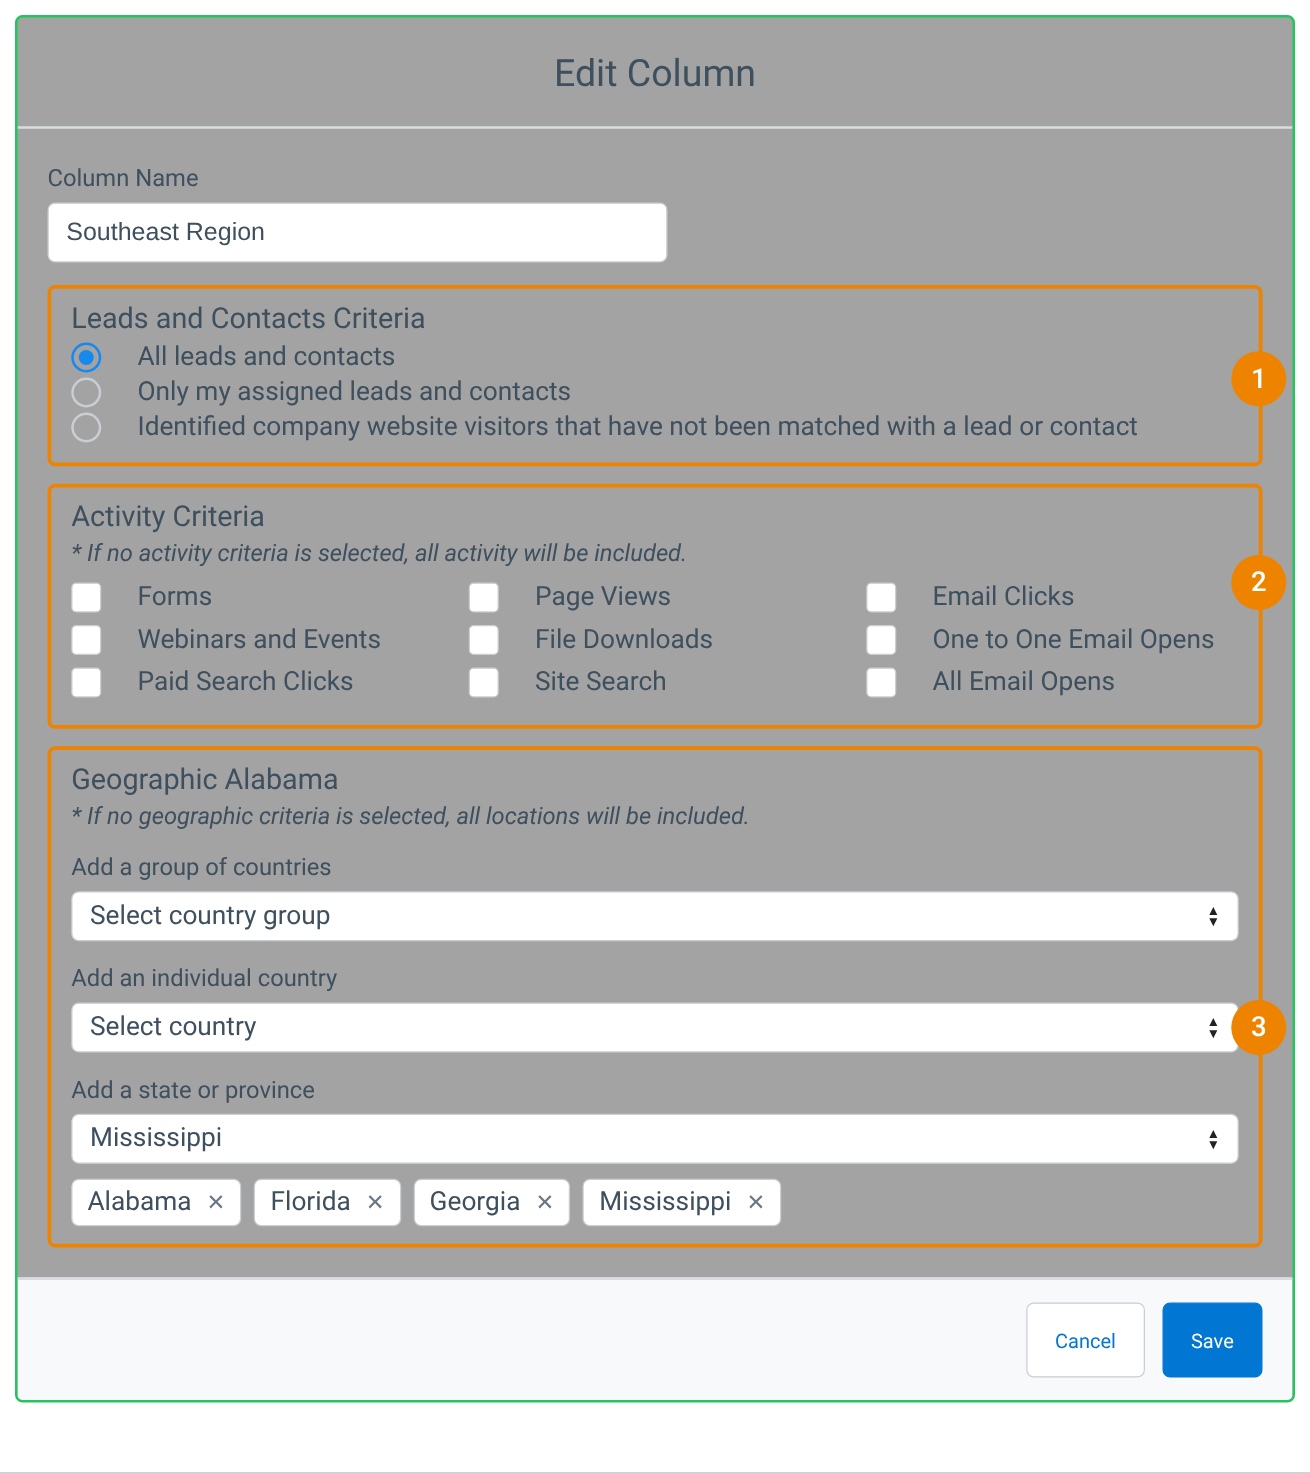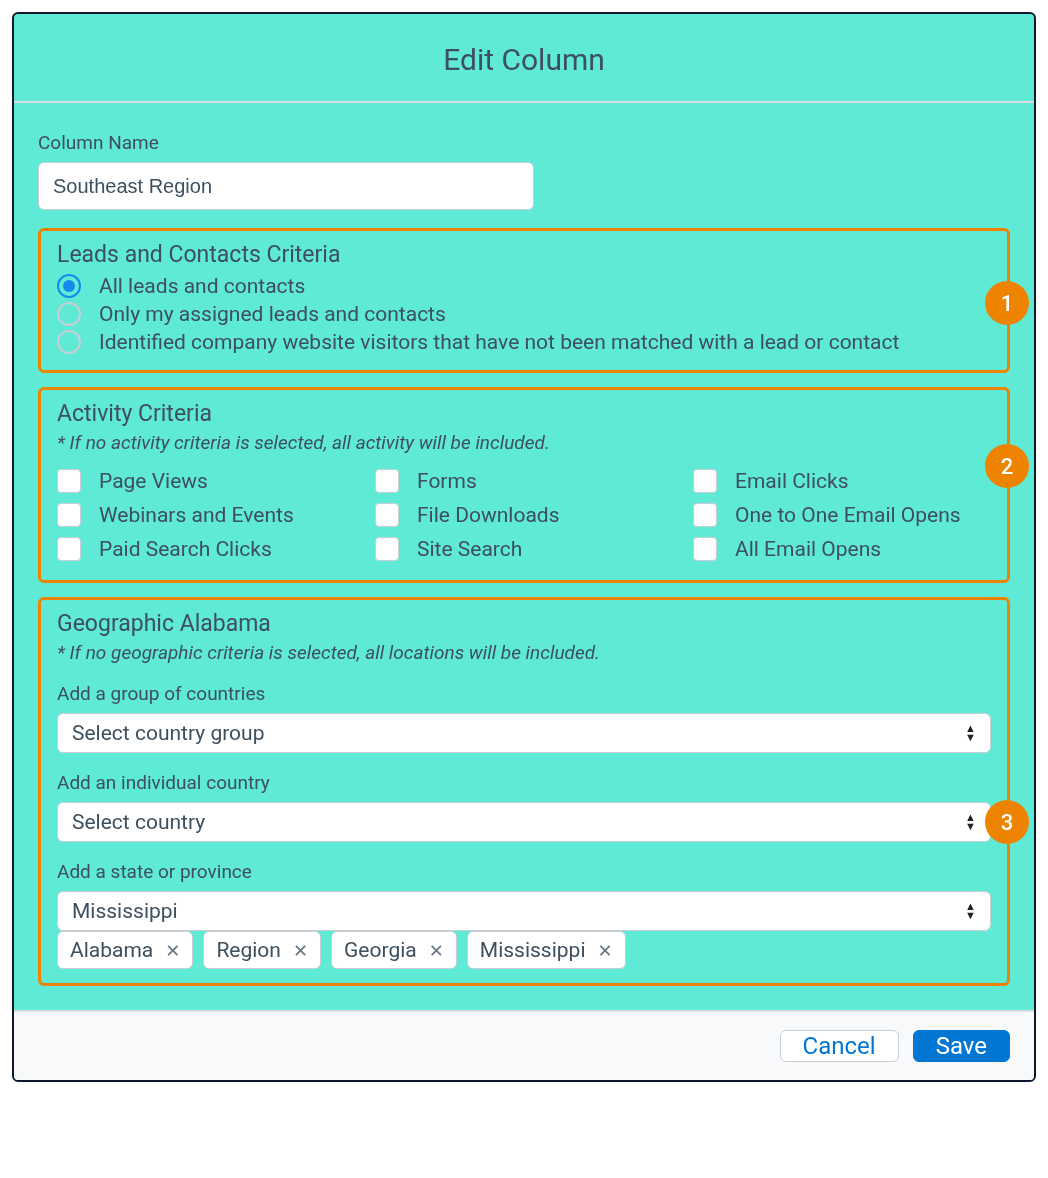--- a/index.html
+++ b/index.html
@@ -5,23 +5,23 @@
   * { box-sizing: border-box; }
   body {
     margin: 0;
     padding: 12px;
     font-family: -apple-system, BlinkMacSystemFont, "Segoe UI", Roboto, Helvetica, Arial, sans-serif;
     background: #fff;
     color: #3e4f5e;
     width: 1048px;
   }
   .dialog {
-    border: 2px solid #0f172a;
-    border-radius: 6px;
-    background: #5eead4;
+    border: 2px solid #22c55e;
+    border-radius: 6px;
+    background: #a3a3a3;
     overflow: hidden;
   }
   .dialog-header {
     text-align: center;
     padding: 28px 0 24px;
     border-bottom: 2px solid #d9dde2;
     font-size: 30px;
     font-weight: 400;
     color: #3e4f5e;
   }
@@ -59,22 +59,22 @@
     margin-bottom: 4px;
   }
   .section-note {
     font-size: 19px;
     color: #3e4f5e;
     font-style: italic;
     margin-bottom: 10px;
   }
   .radio-row, .check-row {
     display: flex;
-    align-items: center;
-    gap: 18px;
+    align-items: flex-start;
+    gap: 29px;
     padding: 2px 0;
   }
   .radio {
     width: 24px; height: 24px;
     border: 2px solid #c9ced5;
     border-radius: 50%;
     display: inline-flex;
     align-items: center;
     justify-content: center;
     flex: 0 0 auto;
@@ -127,20 +127,21 @@
     display: flex;
     flex-direction: column;
     line-height: 9px;
     font-size: 11px;
     color: #222;
   }
   .chips {
     display: flex;
     flex-wrap: wrap;
     gap: 10px;
+    margin-top: 12px;
   }
   .chip {
     display: inline-flex;
     align-items: center;
     gap: 12px;
     border: 1px solid #c9ced5;
     border-radius: 6px;
     padding: 6px 12px;
     font-size: 21px;
     color: #3e4f5e;
@@ -166,24 +167,24 @@
   }
   .dialog-footer {
     border-top: 2px solid #d9dde2;
     background: #f8f9fa;
     padding: 18px 24px;
     display: flex;
     justify-content: flex-end;
     gap: 14px;
   }
   .btn {
-    height: 32px;
+    height: 60px;
     padding: 0 22px;
     border-radius: 6px;
-    font-size: 24px;
+    font-size: 16px;
     cursor: pointer;
     display: inline-flex;
     align-items: center;
     justify-content: center;
   }
   .btn-cancel {
     background: #fff;
     border: 1px solid #c9ced5;
     color: #0176d3;
   }
@@ -224,25 +225,25 @@
       </div>
       <div class="callout" style="top:50px">1</div>
     </div>
 
     <div class="section">
       <div class="section-title">Activity Criteria</div>
       <div class="section-note">* If no activity criteria is selected, all activity will be included.</div>
       <div class="check-grid">
         <div class="check-row">
             <span class="checkbox"></span>
+            <span class="check-label">Forms</span>
+          </div>
+        <div class="check-row">
+            <span class="checkbox"></span>
             <span class="check-label">Page Views</span>
-          </div>
-        <div class="check-row">
-            <span class="checkbox"></span>
-            <span class="check-label">Forms</span>
           </div>
         <div class="check-row">
             <span class="checkbox"></span>
             <span class="check-label">Email Clicks</span>
           </div>
         <div class="check-row">
             <span class="checkbox"></span>
             <span class="check-label">Webinars and Events</span>
           </div>
         <div class="check-row">
@@ -299,21 +300,21 @@
             <span>▼</span>
           </span>
       </div>
 
       <div class="chips">
         <span class="chip">
             <span>Alabama</span>
             <span class="chip-close">✕</span>
           </span>
         <span class="chip">
-            <span>Region</span>
+            <span>Florida</span>
             <span class="chip-close">✕</span>
           </span>
         <span class="chip">
             <span>Georgia</span>
             <span class="chip-close">✕</span>
           </span>
         <span class="chip">
             <span>Mississippi</span>
             <span class="chip-close">✕</span>
           </span>

